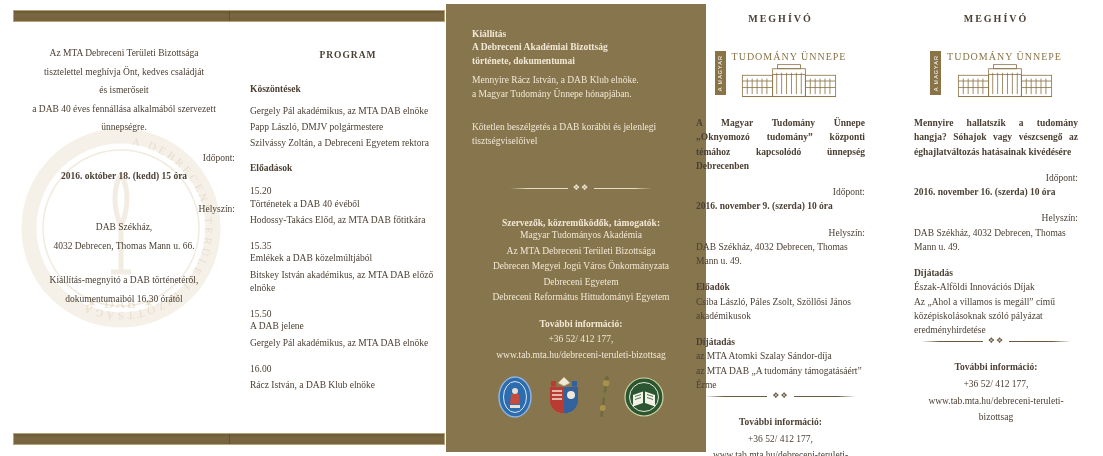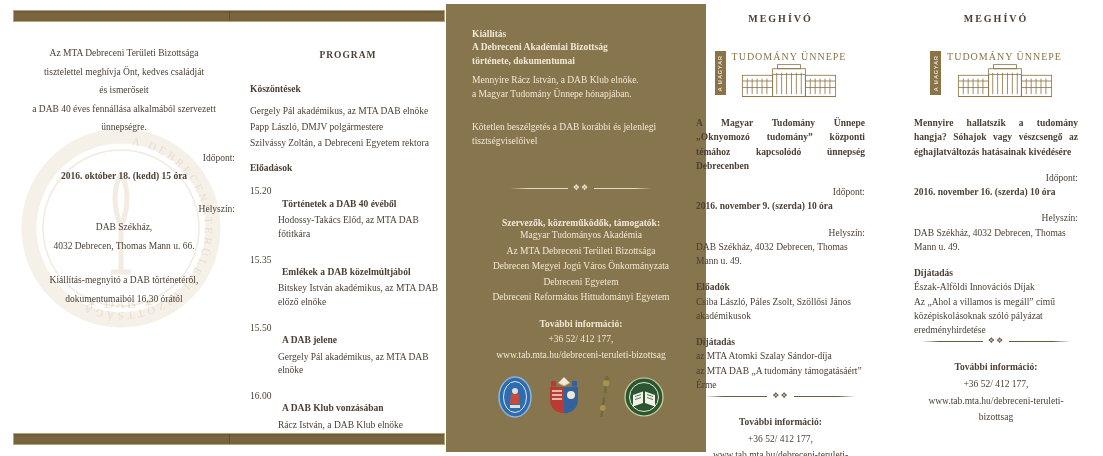--- a/index.html
+++ b/index.html
@@ -20,22 +20,22 @@
   .wm{position:absolute;left:2px;top:122px;z-index:0;}
   .inv-block{margin:0;}
   .lab{text-align:right;}
   .val{font-weight:bold;}
   .mt12{margin-top:12px;} .mt14{margin-top:14px;} .mt16{margin-top:16px;}
   .prog-title{font-weight:bold;text-align:center;letter-spacing:1px;margin-bottom:24px;}
   .prog-h{font-weight:bold;margin-bottom:9px;}
   .prog-line{line-height:1.7;}
   .talk{margin-top:12px;line-height:1.3;}
   .talk .time{display:block;}
-  .talk .ttl{display:block;font-weight:bold;margin-left:32px;}
-  .talk .spk{display:block;margin-top:4px;line-height:1.45;margin-left:28px;}
+  .talk .ttl{display:block;font-weight:normal;}
+  .talk .spk{display:block;margin-top:4px;line-height:1.45;}
   
   .panel2{position:absolute;left:446px;top:4px;width:260px;height:448px;
           background:#87754e;color:#f1e8d4;box-sizing:border-box;padding:24px 16px 10px 26px;}
   .p2-top{line-height:1.42;}
   .p2-b{font-weight:bold;}
   .p2-gap6{margin-top:6px;} .p2-gap20{margin-top:20px;}
   .center{text-align:center;}
   .p2-org{line-height:1.62;}
   .divider{display:flex;align-items:center;justify-content:center;gap:5px;}
   .dv-line{display:block;height:1px;width:58px;}
@@ -127,21 +127,20 @@
         <span class="ttl">Emlékek a DAB közelmúltjából</span>
         <span class="spk">Bitskey István akadémikus, az MTA DAB előző elnöke</span>
       </div>
       <div class="talk">
         <span class="time">15.50</span>
         <span class="ttl">A DAB jelene</span>
         <span class="spk">Gergely Pál akadémikus, az MTA DAB elnöke</span>
       </div>
       <div class="talk">
         <span class="time">16.00</span>
-        <span class="ttl">A DAB Klub vonzásában</span>
         <span class="spk">Rácz István, a DAB Klub elnöke</span>
       </div>
     </div>
   </div>
 
   <div class="panel2">
     <div class="p2-top">
       <div class="p2-b">Kiállítás</div>
       <div class="p2-b">A Debreceni Akadémiai Bizottság</div>
       <div class="p2-b">története, dokumentumai</div>

